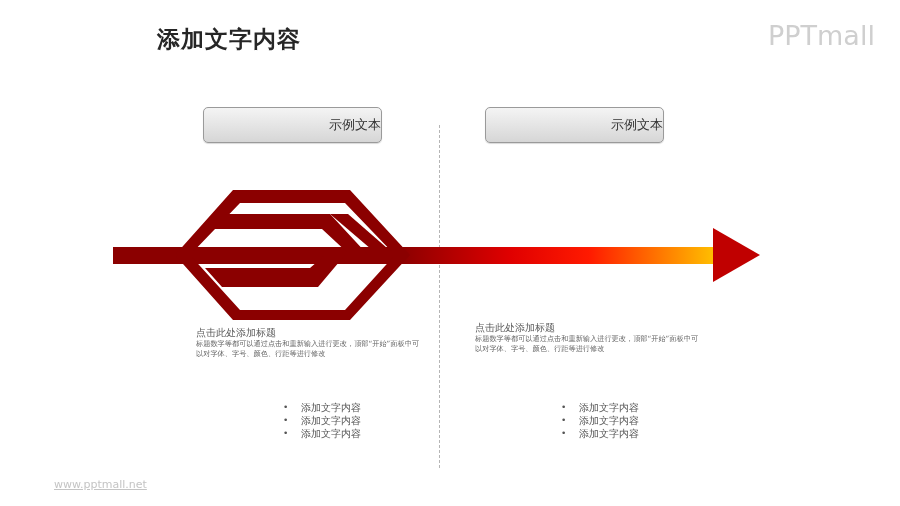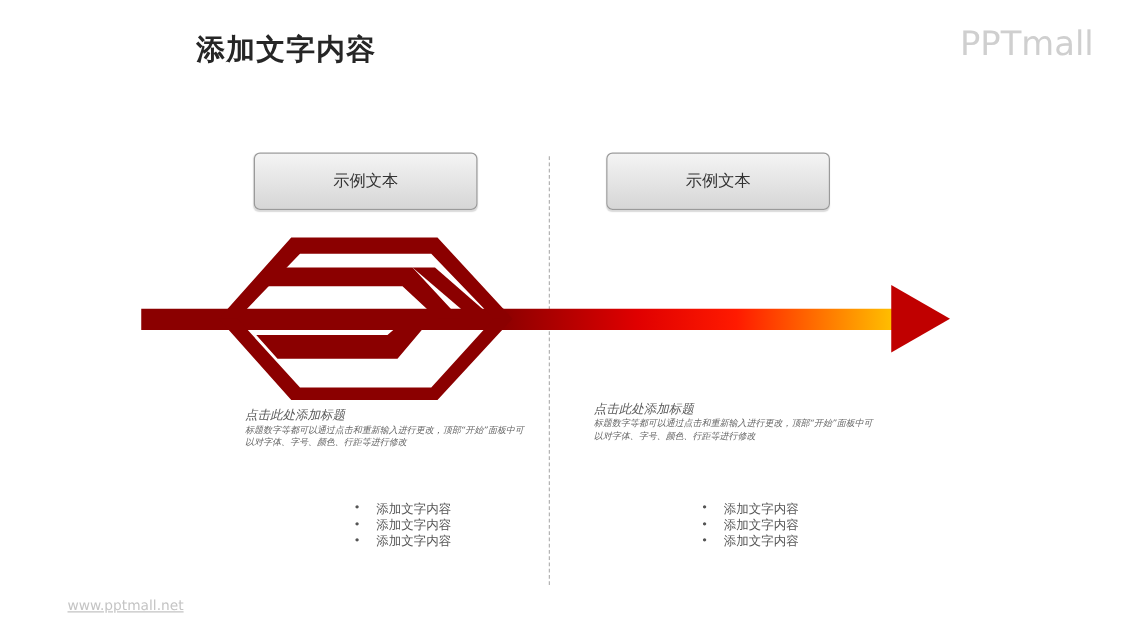--- a/index.html
+++ b/index.html
@@ -4,30 +4,30 @@
 <style>
   html, body { margin: 0; padding: 0; background: #ffffff; }
   body { width: 900px; height: 506px; position: relative; overflow: hidden;
          font-family: "DejaVu Sans", "Liberation Sans", sans-serif; }
   .title { position: absolute; left: 157px; top: 24px; font-size: 23px; font-weight: bold;
            color: #262626; letter-spacing: 1px; }
   .logo { position: absolute; left: 768px; top: 20px; font-size: 27px; color: #cfcfcf;
           font-family: "DejaVu Sans", sans-serif; letter-spacing: 0px; font-weight: normal; }
   .divider { position: absolute; left: 439px; top: 125px; width: 0; height: 343px;
              border-left: 1px dashed #b5b5b5; }
-  .label-btn { position: absolute; top: 122px; width: 179px; height: 46px; box-sizing: border-box;
+  .label-btn { position: absolute; top: 107px; width: 179px; height: 36px; box-sizing: border-box;
                border: 1px solid #9a9a9a; border-radius: 5px;
                background: linear-gradient(#f4f4f4 0%, #d6d6d6 100%);
                box-shadow: 0 1px 1px rgba(0,0,0,0.15);
-               display: flex; align-items: center; justify-content: center;
+               display: flex; align-items: center; justify-content: flex-end;
                font-size: 13px; color: #333; }
   #label-left { left: 203px; }
   #label-right { left: 485px; }
   svg.diagram { position: absolute; left: 0; top: 0; }
-  .desc { position: absolute; width: 230px; color: #555; font-style: italic; }
+  .desc { position: absolute; width: 230px; color: #555; }
   .desc .h { font-size: 10px; color: #5a5a5a; line-height: 12px; }
   .desc .b { font-size: 7.2px; line-height: 10px; color: #666; }
   #desc-left { left: 196px; top: 327px; }
   #desc-right { left: 475px; top: 322px; }
   .bullets { position: absolute; margin: 16px; padding: 0; list-style: none; font-size: 10px;
              color: #555; line-height: 13px; }
   .bullets li { position: relative; padding-left: 18px; }
   .bullets li::before { content: "•"; position: absolute; left: 0; top: 0; color: #555; font-size: 9px; }
   #bullets-left { left: 267px; top: 385px; }
   #bullets-right { left: 545px; top: 385px; }

